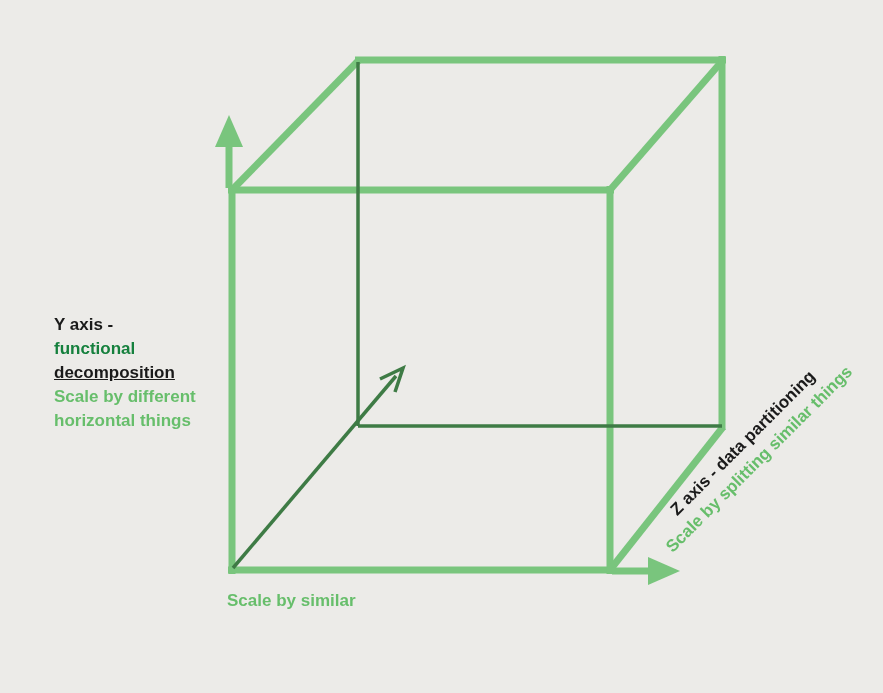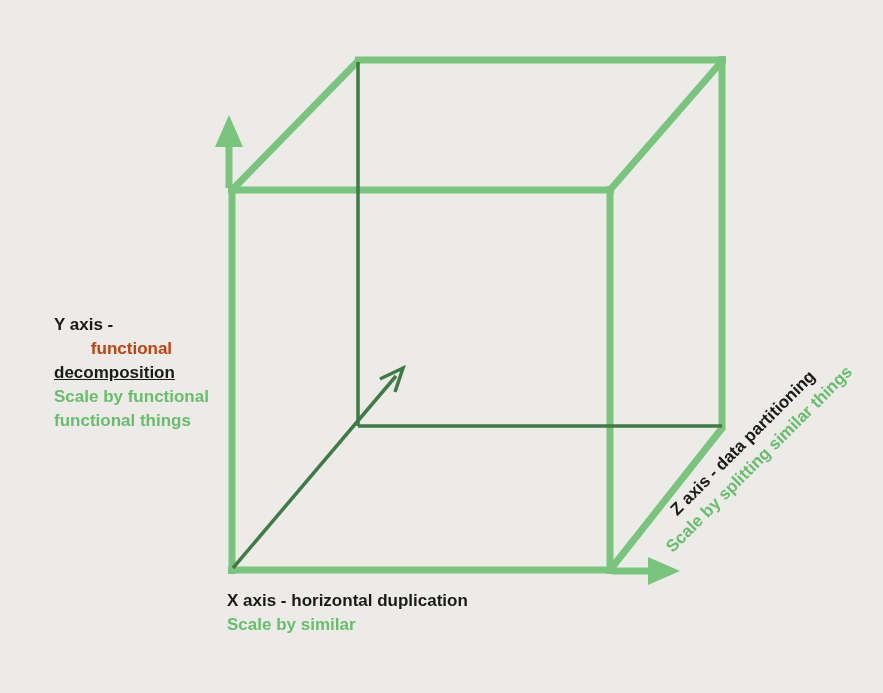--- a/index.html
+++ b/index.html
@@ -69,28 +69,27 @@
     </g>
 
     <g fill="none" stroke-width="3.5" stroke="#3E7B45">
       <line x1="233" y1="568" x2="396" y2="376"></line>
       <polyline points="380,379 403,368 395,392"></polyline>
     </g>
   </svg>
 
   <div class="label y-axis-label">
     <div style="color: rgb(26, 26, 26);">Y axis -</div>
-    <div style="color: #c2410c; text-align: center;">functional</div>
+    <div style="color: #15803d;">functional</div>
     <div style="color: rgb(26, 26, 26); text-decoration: underline;">decomposition</div>
-    <div style="color: rgb(103, 190, 107);">Scale by functional</div>
-    <div style="color: rgb(103, 190, 107);">functional things</div>
+    <div style="color: rgb(103, 190, 107);">Scale by different</div>
+    <div style="color: rgb(103, 190, 107);">horizontal things</div>
   </div>
 
   <div class="label x-axis-label">
-    <div style="color: rgb(26, 26, 26);">X axis - horizontal duplication</div>
     <div style="color: rgb(103, 190, 107);">Scale by similar</div>
   </div>
 
   <div class="label z-axis-label">
     <div style="color: rgb(26, 26, 26);">Z axis - data partitioning</div>
     <div style="color: rgb(103, 190, 107);">Scale by splitting similar things</div>
   </div>
 
 </div>
 

